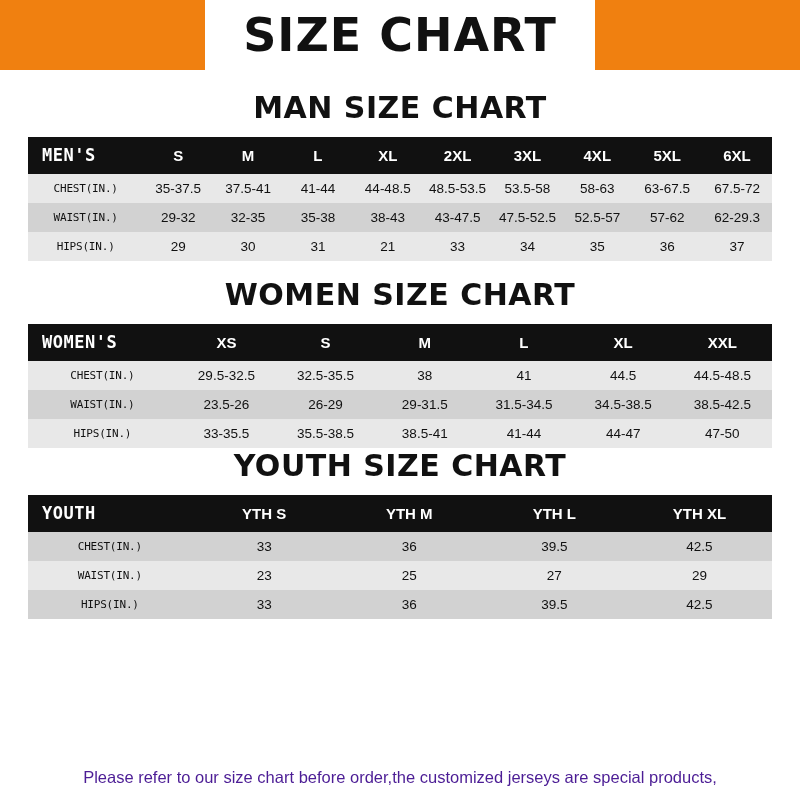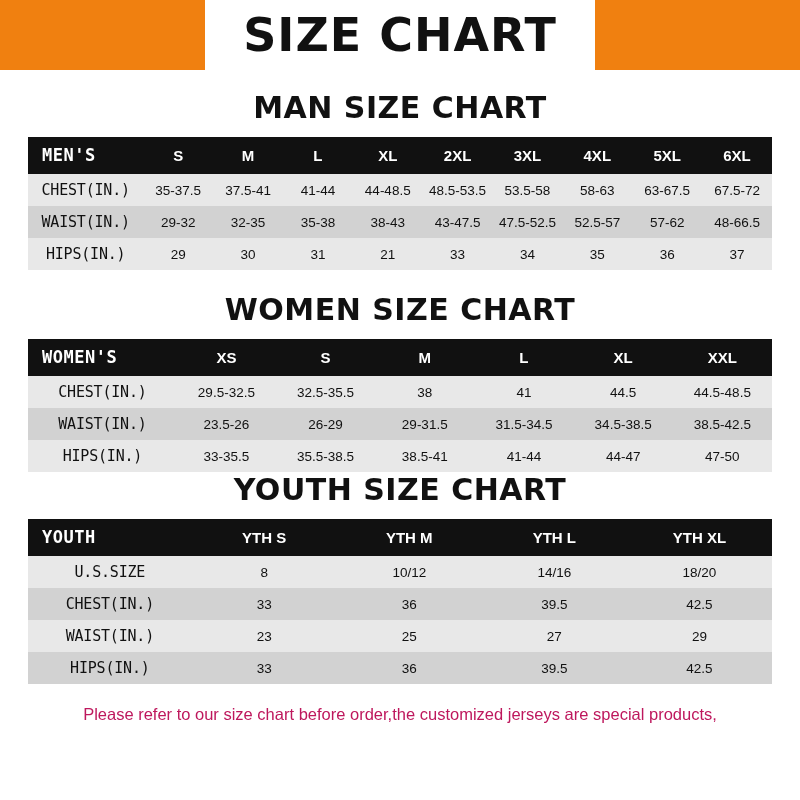--- a/index.html
+++ b/index.html
@@ -9,21 +9,21 @@
   body {
     width: 800px;
     height: 800px;
     background: #ffffff;
     font-family: "Liberation Sans", sans-serif;
     overflow: hidden;
   }
   .page {
     position: relative;
     width: 800px;
-    height: 652px;
+    height: 800px;
     box-sizing: border-box;
     background: #ffffff;
     display: flex;
     flex-direction: column;
   }
   
   .header {
     position: relative;
     height: 70px;
     background: #ffffff;
@@ -59,21 +59,21 @@
   }
   .section-title {
     text-align: center;
     font-family: "DejaVu Sans", sans-serif;
     font-weight: bold;
     font-size: 30px;
     color: #111111;
     letter-spacing: 0.5px;
   }
   .t1 { margin-top: 20px; margin-bottom: 12px; }
-  .t2 { margin-top: 22px; margin-bottom: 12px; }
+  .t2 { margin-top: 16px; margin-bottom: 12px; }
   .t3 { margin-bottom: 12px; }
 
   table.size-table {
     width: 100%;
     border-collapse: collapse;
     table-layout: fixed;
   }
   table.size-table th,
   table.size-table td {
     text-align: center;
@@ -99,21 +99,21 @@
     padding-left: 14px;
   }
   
   table.size-table tbody td {
     font-size: 13.5px;
     color: #111111;
     padding: 7px 0;
   }
   table.size-table tbody td.label-col {
     font-family: "DejaVu Sans Mono", monospace;
-    font-size: 15px;
+    font-size: 11px;
     text-align: center;
     letter-spacing: -0.2px;
   }
   table.size-table tbody tr.row-light { background: #e8e8e8; }
   table.size-table tbody tr.row-dark  { background: #d2d2d2; }
 
   
   .men-table col.c0 { width: 15.5%; }
   
   .women-table col.c0 { width: 20%; }
@@ -127,21 +127,21 @@
 
   .women-table thead th { font-size: 16px; }
   .women-table tbody td { font-size: 14px; padding: 8px 0; }
   .women-table thead th.label-col { font-size: 17px; }
 
   
   .footer-note {
     margin-top: 18px;
     padding: 0 22px 10px 22px;
     text-align: center;
-    color: #be185d;
+    color: #4c1d95;
     font-family: "Liberation Sans", sans-serif;
     font-size: 16.5px;
     line-height: 1.5;
   }
   .footer-note div { white-space: nowrap; }
 </style>
 </head>
 <body>
 
 <div class="page">
@@ -198,21 +198,21 @@
         <tr class="row-dark">
           <td class="label-col">WAIST(IN.)</td>
           <td>29-32</td>
           <td>32-35</td>
           <td>35-38</td>
           <td>38-43</td>
           <td>43-47.5</td>
           <td>47.5-52.5</td>
           <td>52.5-57</td>
           <td>57-62</td>
-          <td>48-66.5</td>
+          <td>62-29.3</td>
         </tr>
         <tr class="row-light">
           <td class="label-col">HIPS(IN.)</td>
           <td>29</td>
           <td>30</td>
           <td>31</td>
           <td>21</td>
           <td>33</td>
           <td>34</td>
           <td>35</td>
@@ -287,27 +287,20 @@
       <thead>
         <tr>
           <th class="label-col">YOUTH</th>
           <th>YTH S</th>
           <th>YTH M</th>
           <th>YTH L</th>
           <th>YTH XL</th>
         </tr>
       </thead>
       <tbody>
-        <tr class="row-light">
-          <td class="label-col">U.S.SIZE</td>
-          <td>8</td>
-          <td>10/12</td>
-          <td>14/16</td>
-          <td>18/20</td>
-        </tr>
         <tr class="row-dark">
           <td class="label-col">CHEST(IN.)</td>
           <td>33</td>
           <td>36</td>
           <td>39.5</td>
           <td>42.5</td>
         </tr>
         <tr class="row-light">
           <td class="label-col">WAIST(IN.)</td>
           <td>23</td>

